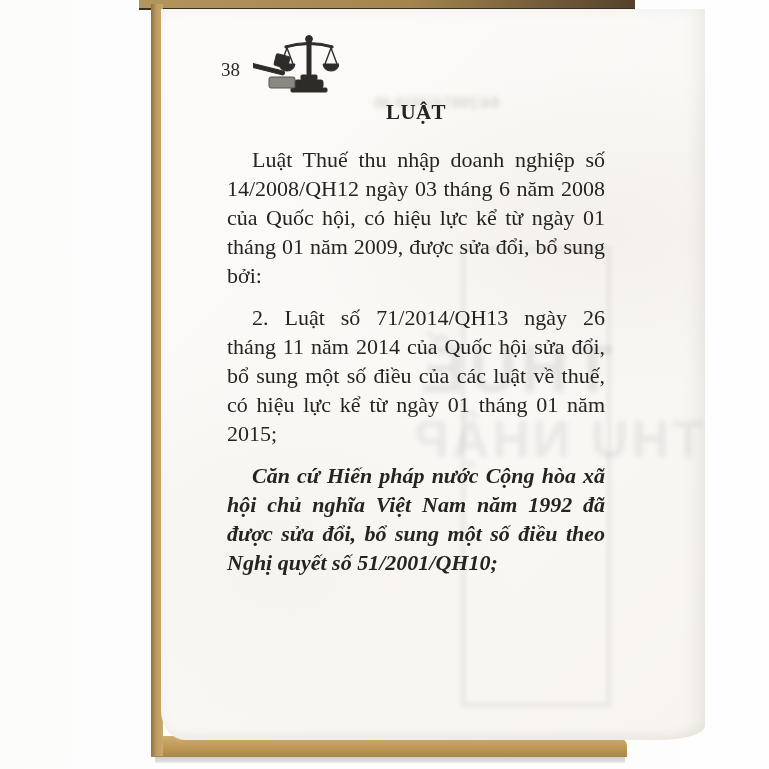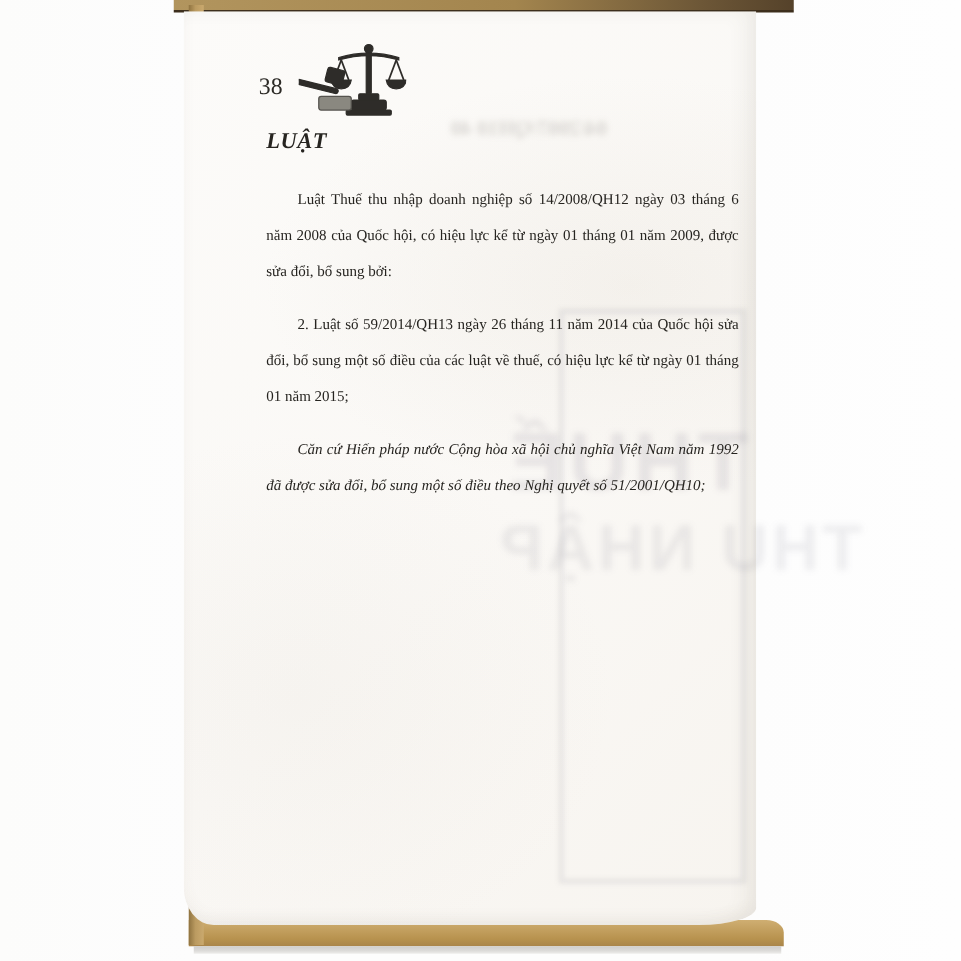--- a/index.html
+++ b/index.html
@@ -21,21 +21,21 @@
   .book-bottom-edge{
     position:absolute;left:151px;top:736px;width:476px;height:21px;
     background:linear-gradient(to bottom,#cfae72 0%,#b8934f 70%,#a9854a 100%);
     border-top-right-radius:14px 10px;
   }
   .bottom-shadow-band{
     position:absolute;left:155px;top:757px;width:470px;height:6px;
     background:linear-gradient(to bottom,#cfcecd 0%,#dcdbd9 60%,#efeeec 100%);
   }
   .page{
-    position:absolute;left:147px;top:9px;width:458px;height:731px;
+    position:absolute;left:161px;top:9px;width:544px;height:731px;
     background:
       radial-gradient(ellipse 420px 240px at 78% 30%,rgba(214,205,190,0.18),rgba(0,0,0,0) 70%),
       radial-gradient(ellipse 360px 300px at 20% 75%,rgba(220,214,203,0.14),rgba(0,0,0,0) 70%),
       linear-gradient(135deg,#fcfbf9 0%,#faf8f5 55%,#f7f4ef 100%);
     box-shadow:inset -10px 0 14px rgba(90,80,60,0.06), inset 0 -6px 10px rgba(120,100,70,0.05);
     border-bottom-left-radius:24px 30px;
     border-bottom-right-radius:46px 14px;
   }
   
   .ghost{position:absolute;color:rgba(85,78,92,0.12);pointer-events:none;
@@ -46,25 +46,25 @@
   .ghost-big-2{left:250px;top:400px;font-size:52px;letter-spacing:3px;
                font-family:"Liberation Sans","DejaVu Sans",sans-serif;color:rgba(82,76,96,0.09);}
   .ghost-frame{position:absolute;left:300px;top:238px;width:142px;height:452px;
                border:4px solid rgba(92,84,104,0.10);filter:blur(2px);pointer-events:none;}
   
   .page-header{position:absolute;left:60px;top:22px;height:66px;}
   .page-number{position:absolute;left:0;top:28px;font-size:19px;color:#2c2a26;}
   .header-icon{position:absolute;left:32px;top:0;}
   
   .content{position:absolute;left:66px;top:88px;width:378px;color:#262420;}
-  .doc-title{text-align:left;font-weight:bold;font-size:18px;line-height:31px;
-             letter-spacing:0.4px;margin:0 0 17px 0;font-style:italic;}
-  .content p{margin:0 0 13px 0;font-size:12px;line-height:29px;
+  .doc-title{text-align:center;font-weight:bold;font-size:21px;line-height:31px;
+             letter-spacing:0.4px;margin:0 0 17px 0;}
+  .content p{margin:0 0 13px 0;font-size:22px;line-height:29px;
              text-align:justify;text-indent:25px;}
-  .content p.preamble{font-style:italic;margin-top:2px;}
+  .content p.preamble{font-style:italic;margin-top:2px;font-weight:bold;}
 </style>
 </head>
 <body>
 
 <div class="stage">
 
   <div class="book-top-edge"></div>
   <div class="book-bottom-edge"></div>
   <div class="book-left-edge"></div>
   <div class="bottom-shadow-band"></div>
@@ -107,18 +107,18 @@
           </g>
         </svg>
       </span>
     </div>
 
     <div class="content">
       <h1 class="doc-title">
         <span>LUẬT</span><br>
       </h1>
       <p>Luật Thuế thu nhập doanh nghiệp số 14/2008/QH12 ngày 03 tháng 6 năm 2008 của Quốc hội, có hiệu lực kể từ ngày 01 tháng 01 năm 2009, được sửa đổi, bổ sung bởi:</p>
-      <p>2. Luật số 59/2014/QH13 ngày 26 tháng 11 năm 2014 của Quốc hội sửa đổi, bổ sung một số điều của các luật về thuế, có hiệu lực kể từ ngày 01 tháng 01 năm 2015;</p>
+      <p>2. Luật số 71/2014/QH13 ngày 26 tháng 11 năm 2014 của Quốc hội sửa đổi, bổ sung một số điều của các luật về thuế, có hiệu lực kể từ ngày 01 tháng 01 năm 2015;</p>
       <p class="preamble">Căn cứ Hiến pháp nước Cộng hòa xã hội chủ nghĩa Việt Nam năm 1992 đã được sửa đổi, bổ sung một số điều theo Nghị quyết số 51/2001/QH10;</p>
     </div>
 
   </div>
 </div>
 
 </body></html>

